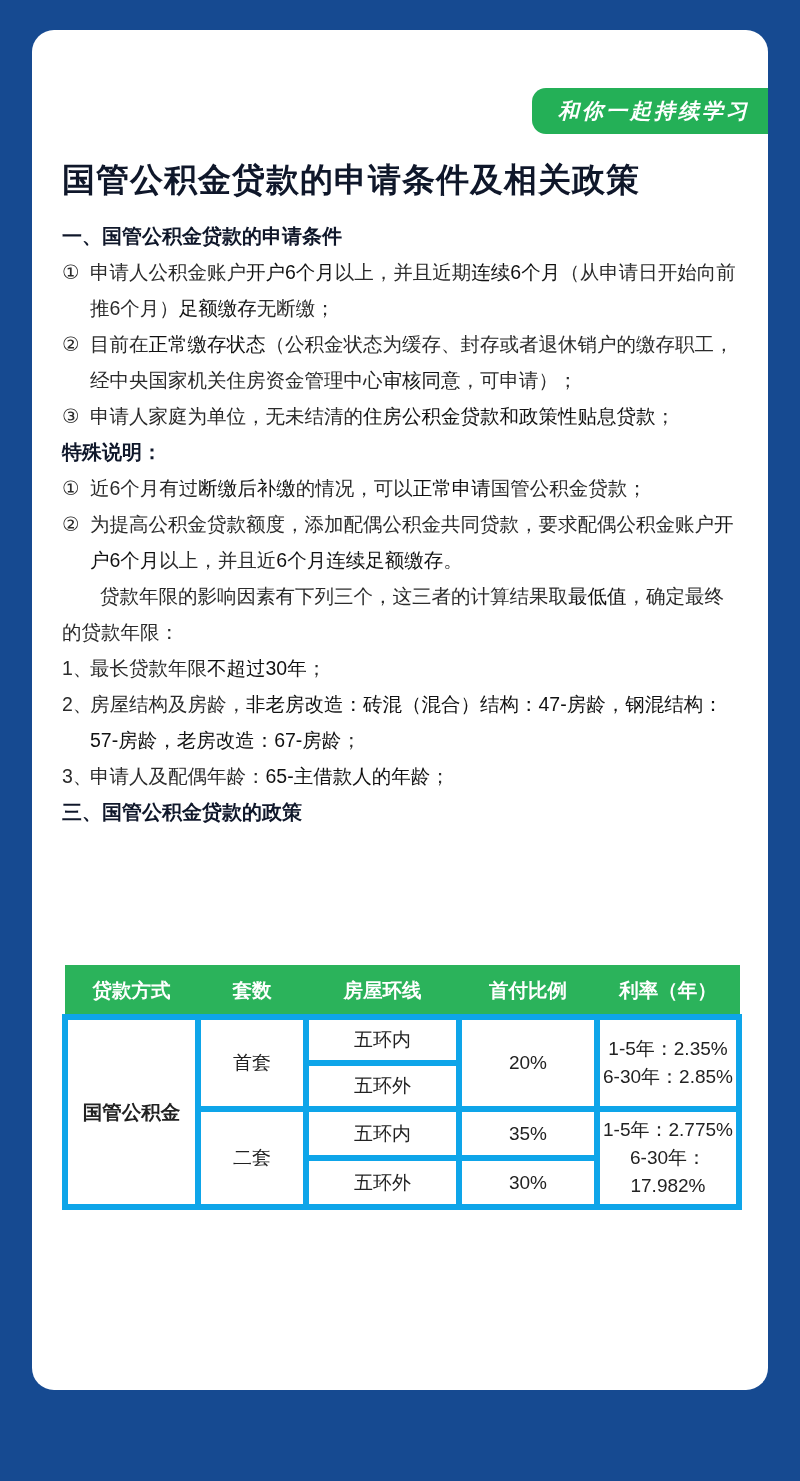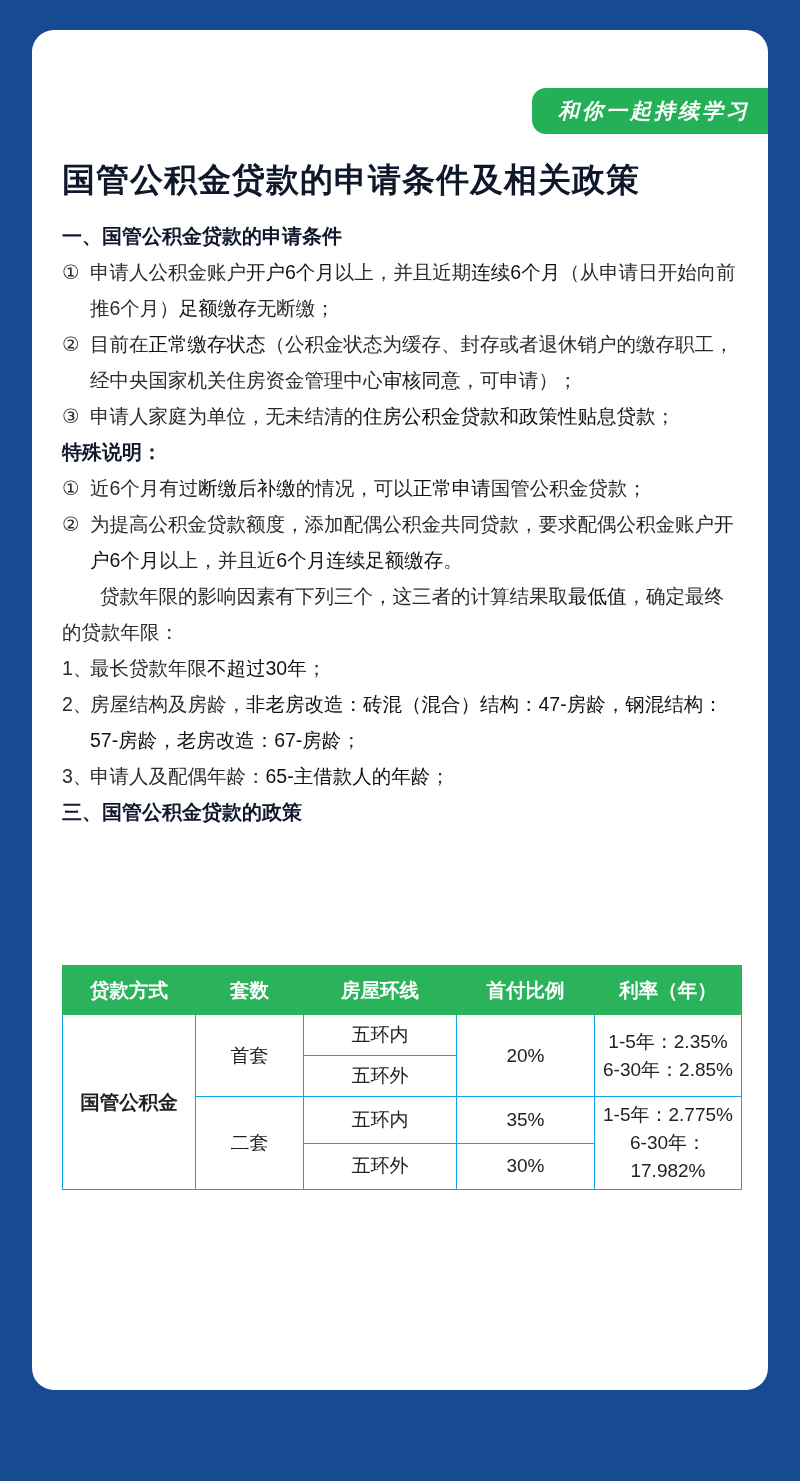--- a/index.html
+++ b/index.html
@@ -96,21 +96,21 @@
   }
   table.policy th {
     background: #2bb35b;
     color: #ffffff;
     font-weight: bold;
     font-size: 19.5px;
     height: 46px;
     border: 1px solid #2bb35b;
   }
   table.policy td {
-    border: 1px solid #0ea5e9;
+    border: 6px solid #0ea5e9;
     text-align: center;
     height: 38px;
     background: #ffffff;
   }
   .cell-tall {
     font-size: 19.5px;
     font-weight: bold;
   }
   .rate-cell {
     line-height: 28px;

